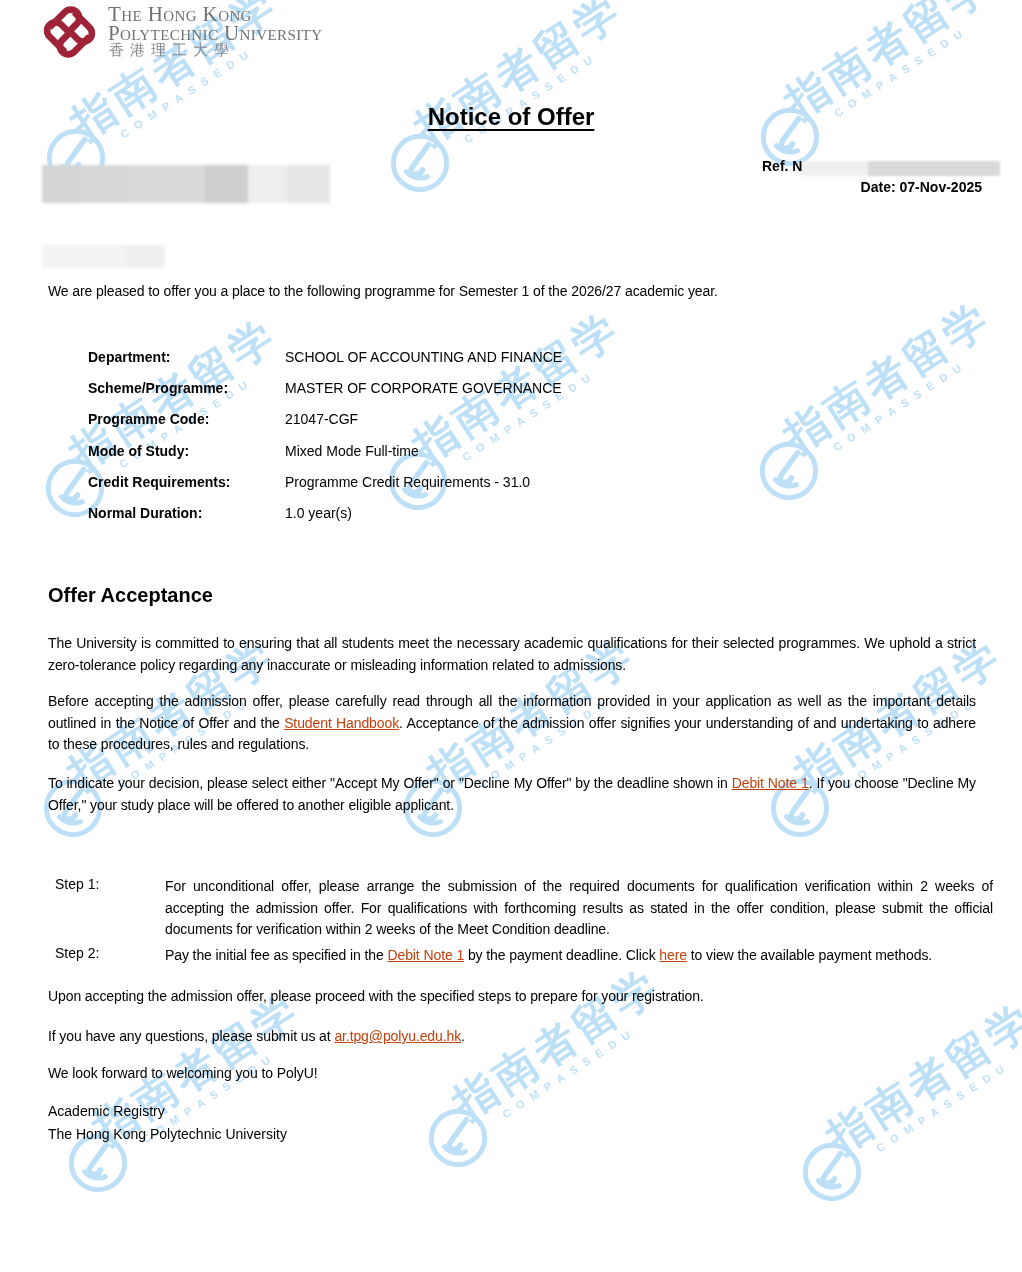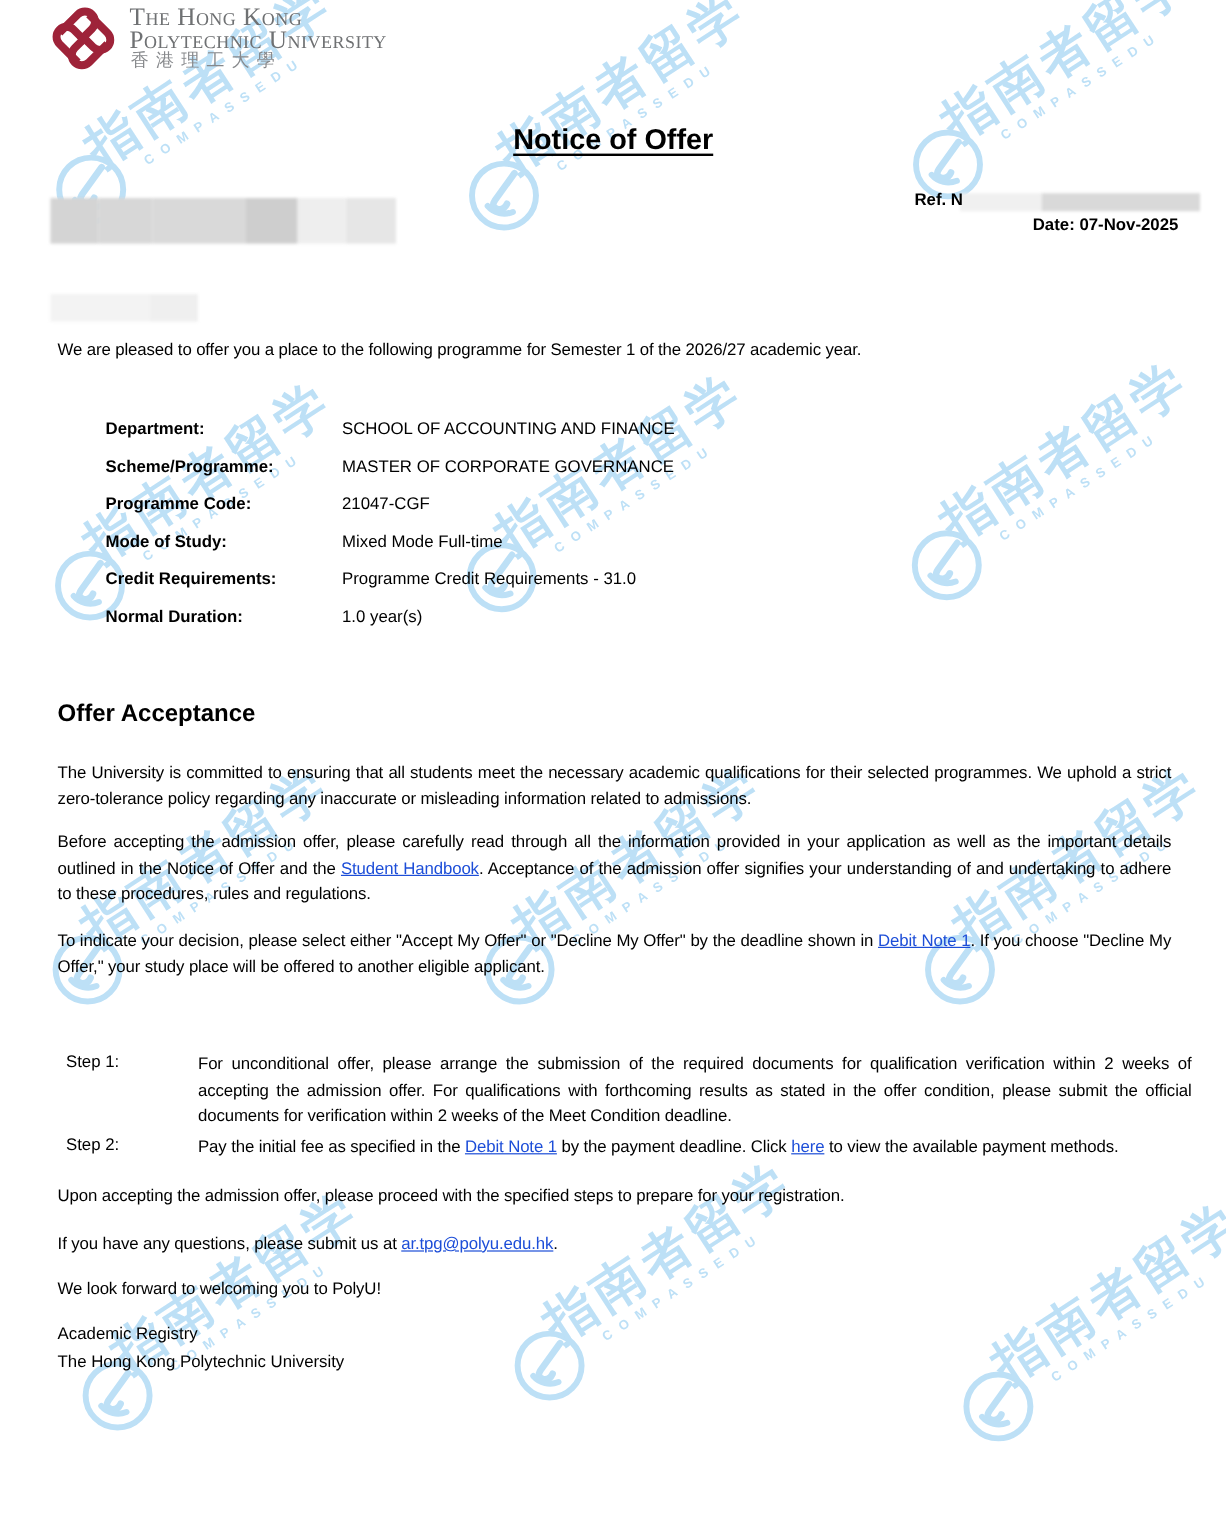--- a/index.html
+++ b/index.html
@@ -61,21 +61,21 @@
   .tvalue{position:absolute;left:197px;}
   .section-heading{position:absolute;left:48px;top:584px;font-size:20px;font-weight:bold;}
   
   .step-label{position:absolute;left:55px;font-size:14px;}
   .step-text{
     position:absolute;left:118px;width:828px;
     font-size:14px;line-height:21.6px;letter-spacing:-0.1px;
     text-align:justify;text-align-last:left;margin-left:47px;
   }
   .step-text.single{text-align:left;}
-  .doc-link{color:#1d4ed8;cursor:pointer;}
+  .doc-link{color:#c2410c;cursor:pointer;}
   .footer{position:absolute;left:48px;top:1100px;font-size:14px;line-height:22.5px;}
 </style>
 </head>
 <body>
 
 <div id="page">
 
   <div id="watermarks">
       <div class="wm-tile" style="left: 76px; top: 158px;">
       <svg class="wm-logo" viewBox="0 0 100 100" fill="none" stroke="#b8def6">

